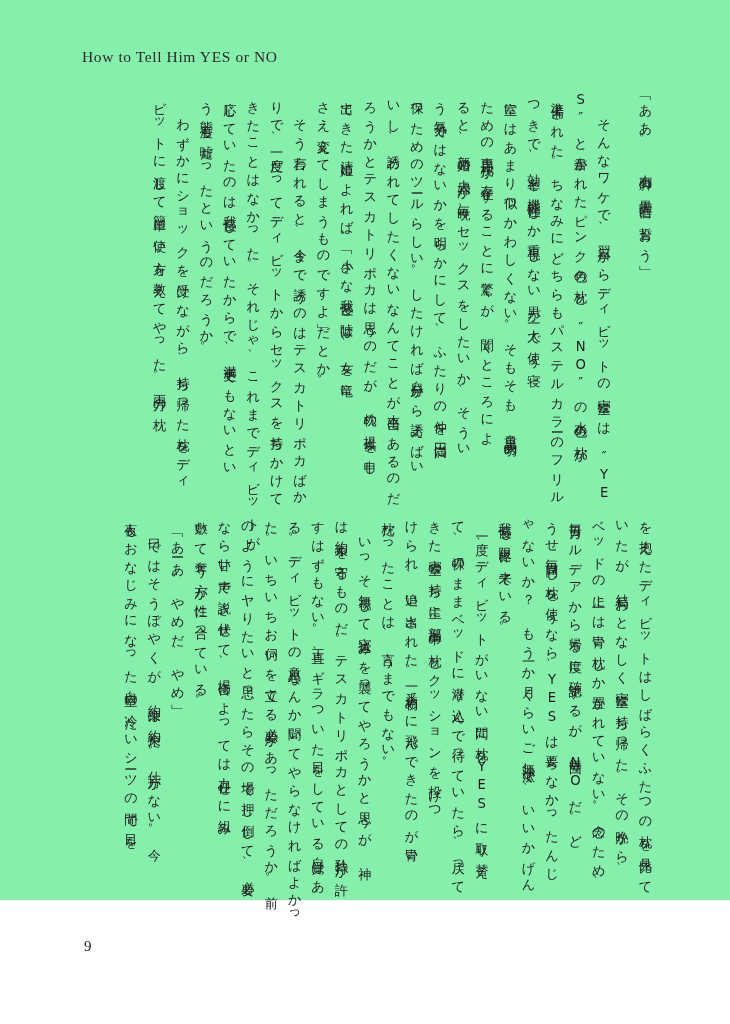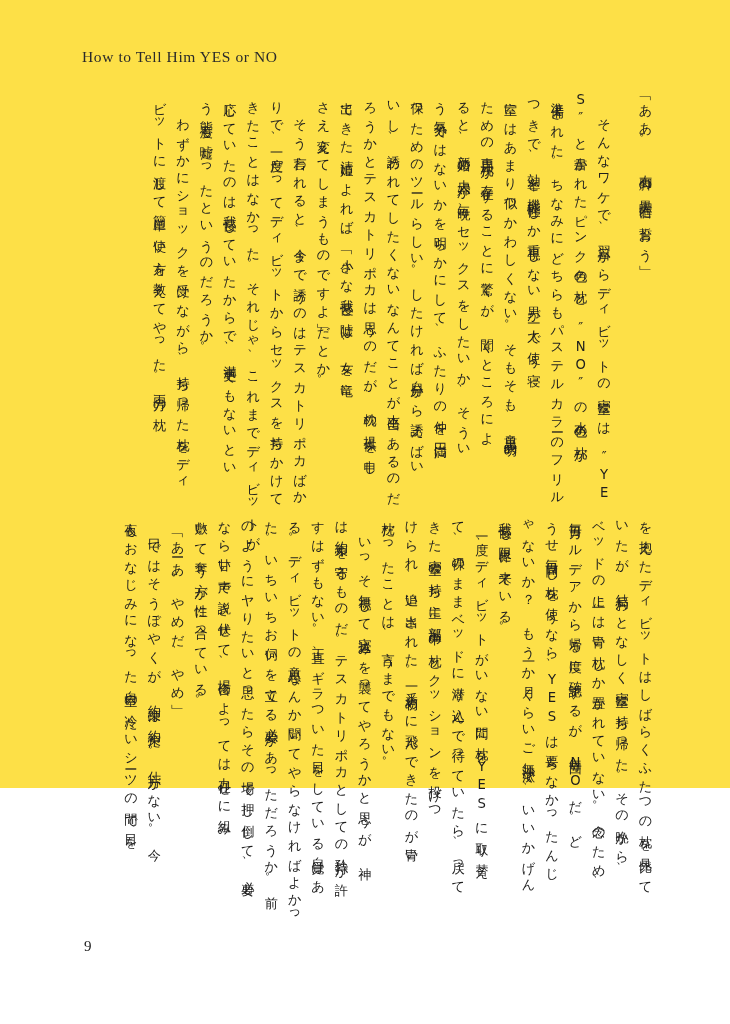--- a/index.html
+++ b/index.html
@@ -12,22 +12,22 @@
     width: 730px;
     height: 1024px;
     overflow: hidden;
     font-family: "Liberation Serif", "DejaVu Serif", serif;
     color: #1b1b1b;
   }
 
   #page {
     position: relative;
     width: 730px;
-    height: 788px;
-    background: #fde047;
+    height: 900px;
+    background: #86efac;
     box-sizing: border-box;
   }
 
   
   #running-head {
     position: absolute;
     left: 82px;
     top: 48px;
     font-family: "Liberation Serif", "DejaVu Serif", serif;
     font-size: 15.5px;

